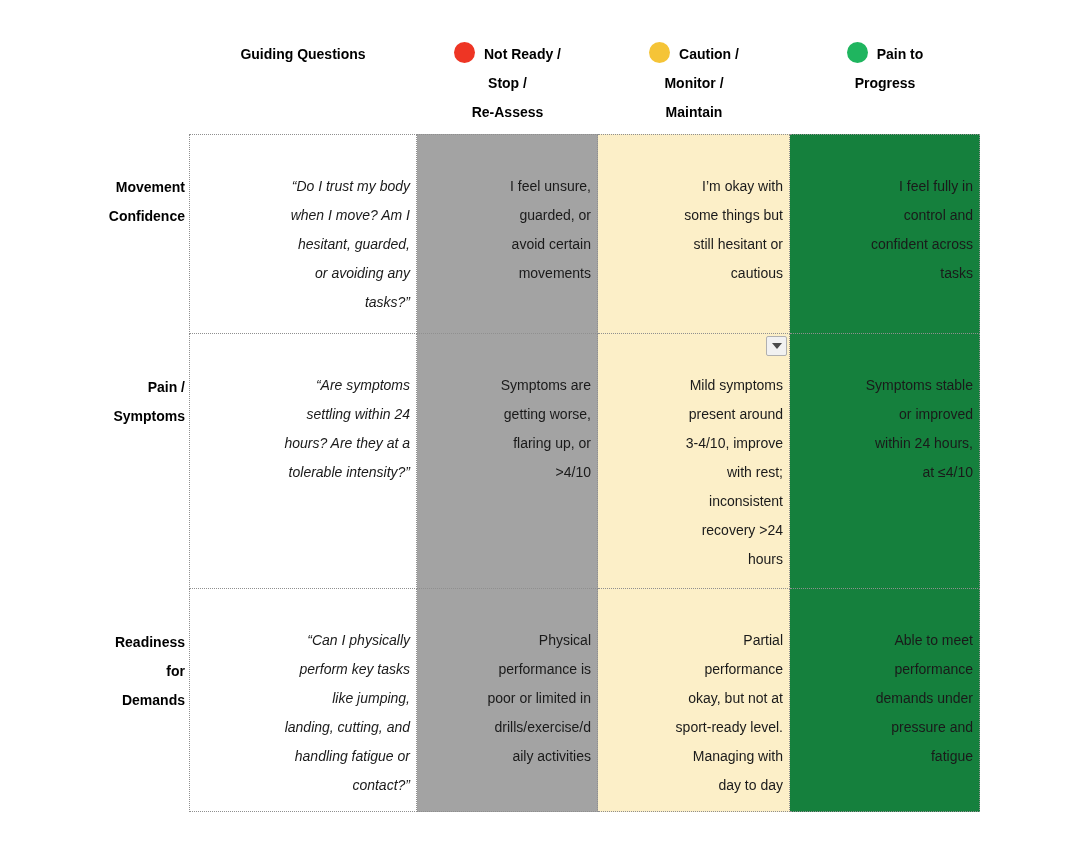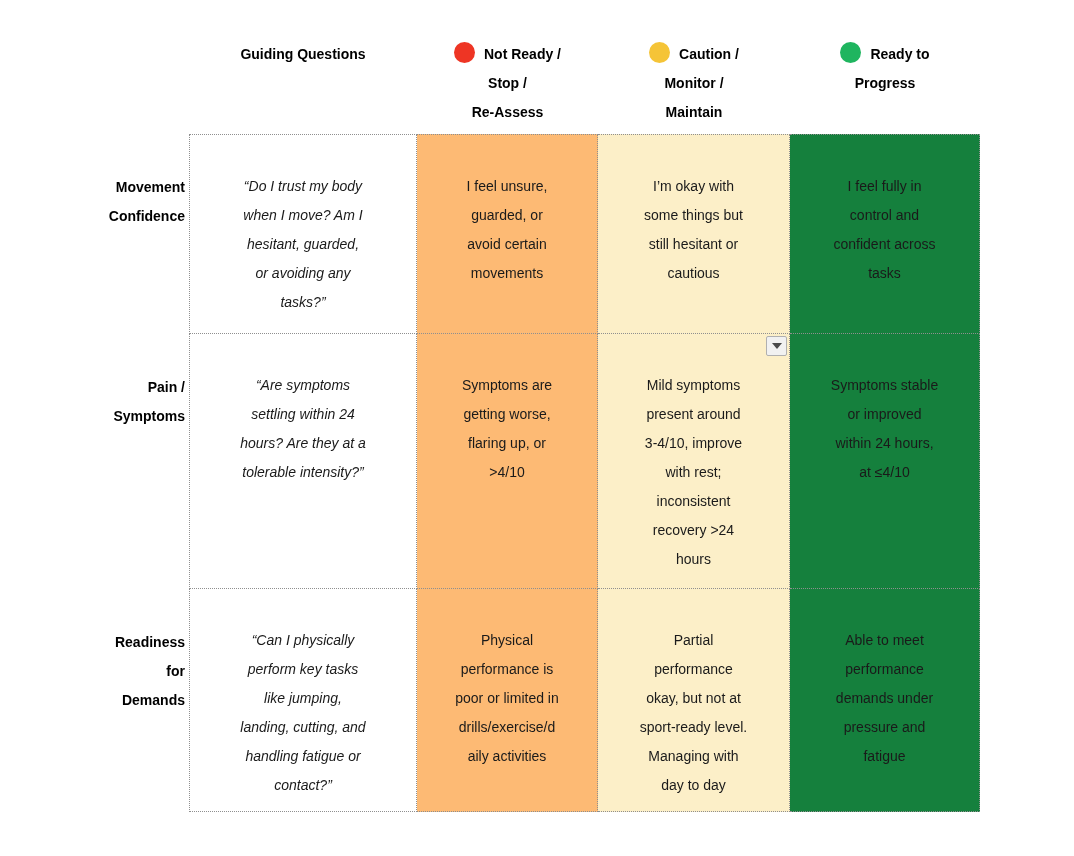--- a/index.html
+++ b/index.html
@@ -44,27 +44,27 @@
   .lbl{
     font-weight:bold;
     color:#000;
     text-align:right;
     padding:39px 4px 0 7px;
   }
   
   .bc{
     border-right:1px dotted #8f8f8f;
     border-bottom:1px dotted #8f8f8f;
-    text-align:center;
+    text-align:right;
     padding:37px 6px 0 6px;
     position:relative;
   }
   .col-q{border-left:1px dotted #8f8f8f;font-style:italic;background:#ffffff;}
   .row-top{border-top:1px dotted #8f8f8f;}
-  .bg-red{background:#fdba74;}
+  .bg-red{background:#a3a3a3;}
   .bg-yellow{background:#fcefc8;}
   .bg-green{background:#15803d;}
   
   .dd-chip{
     position:absolute;top:2px;right:2px;
     width:21px;height:20px;
     background:#f1f1f1;
     border:1px solid #b0b0b0;
     border-radius:2px;
     display:flex;align-items:center;justify-content:center;
@@ -85,21 +85,21 @@
   <div class="matrix">
 
     <div class="cell hc"></div>
     <div class="cell hc"><span>Guiding Questions</span></div>
     <div class="cell hc"><span class="dot dot-red"></span><span>Not Ready /
 Stop /
 Re-Assess</span></div>
     <div class="cell hc"><span class="dot dot-yellow"></span><span>Caution /
 Monitor /
 Maintain</span></div>
-    <div class="cell hc"><span class="dot dot-green"></span><span>Ready to
+    <div class="cell hc"><span class="dot dot-green"></span><span>Pain to
 Progress</span></div>
 
     <div class="cell lbl">Movement
 Confidence</div>
     <div class="cell bc col-q row-top">“Do I trust my body
 when I move? Am I
 hesitant, guarded,
 or avoiding any
 tasks?”</div>
     <div class="cell bc bg-red row-top">I feel unsure,

